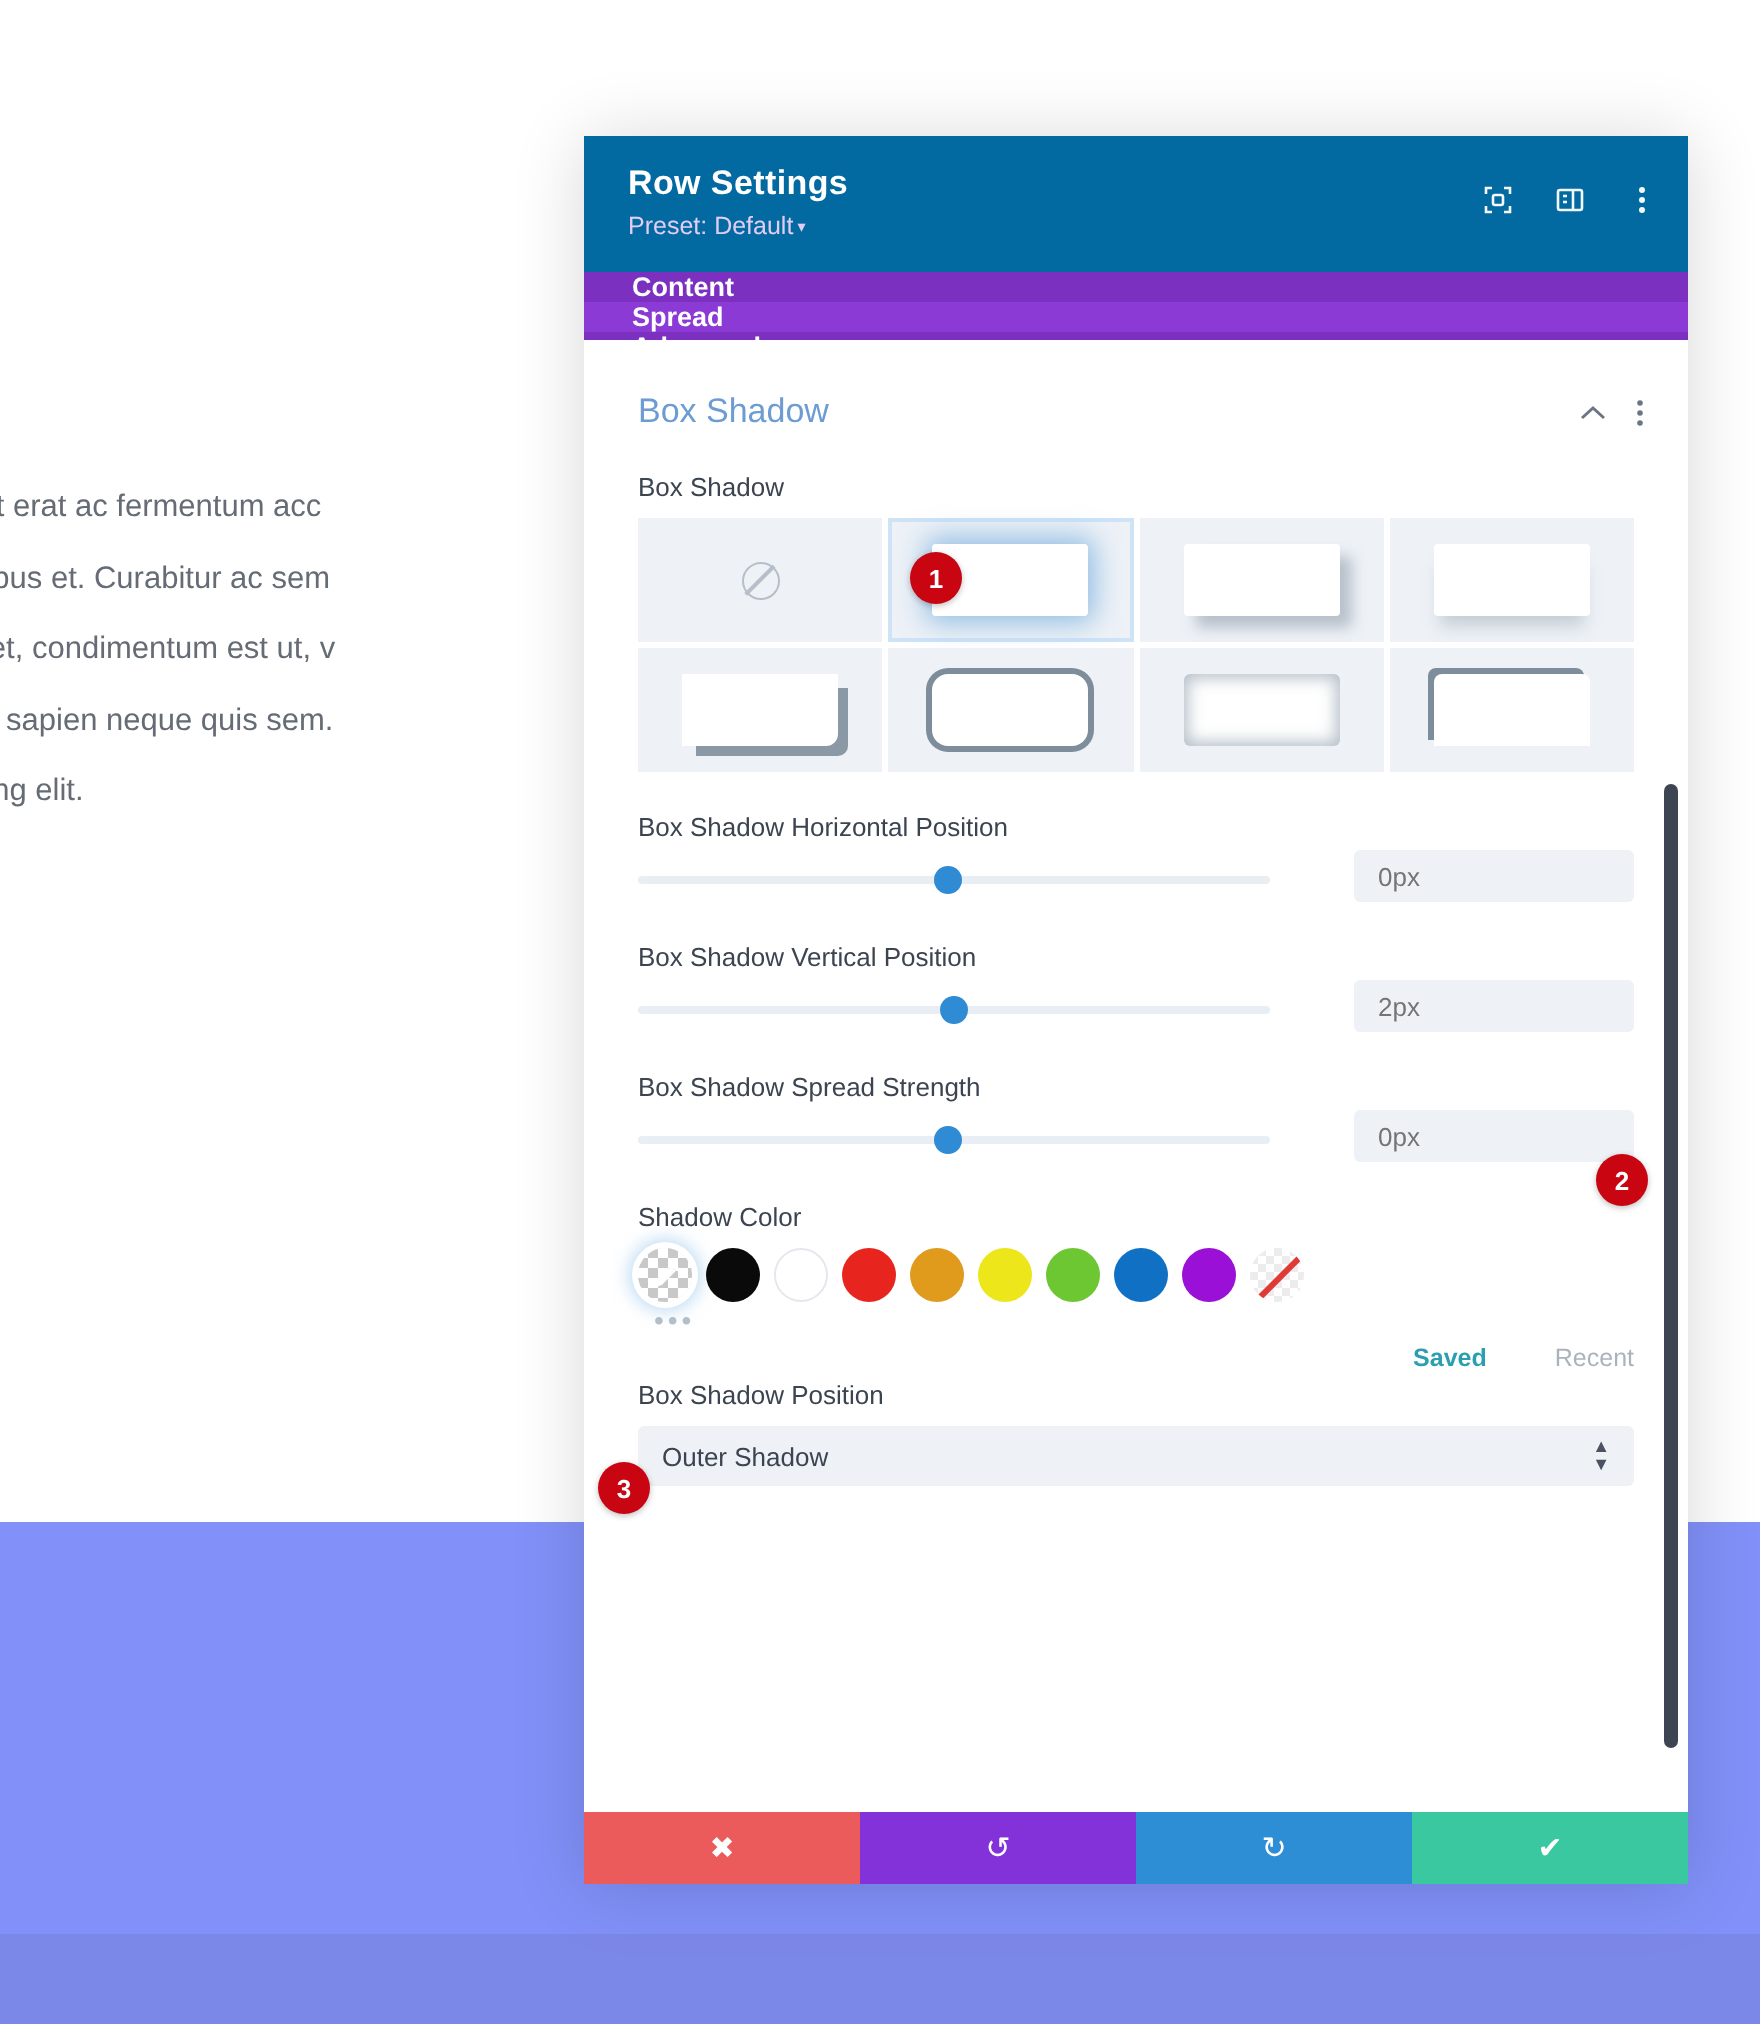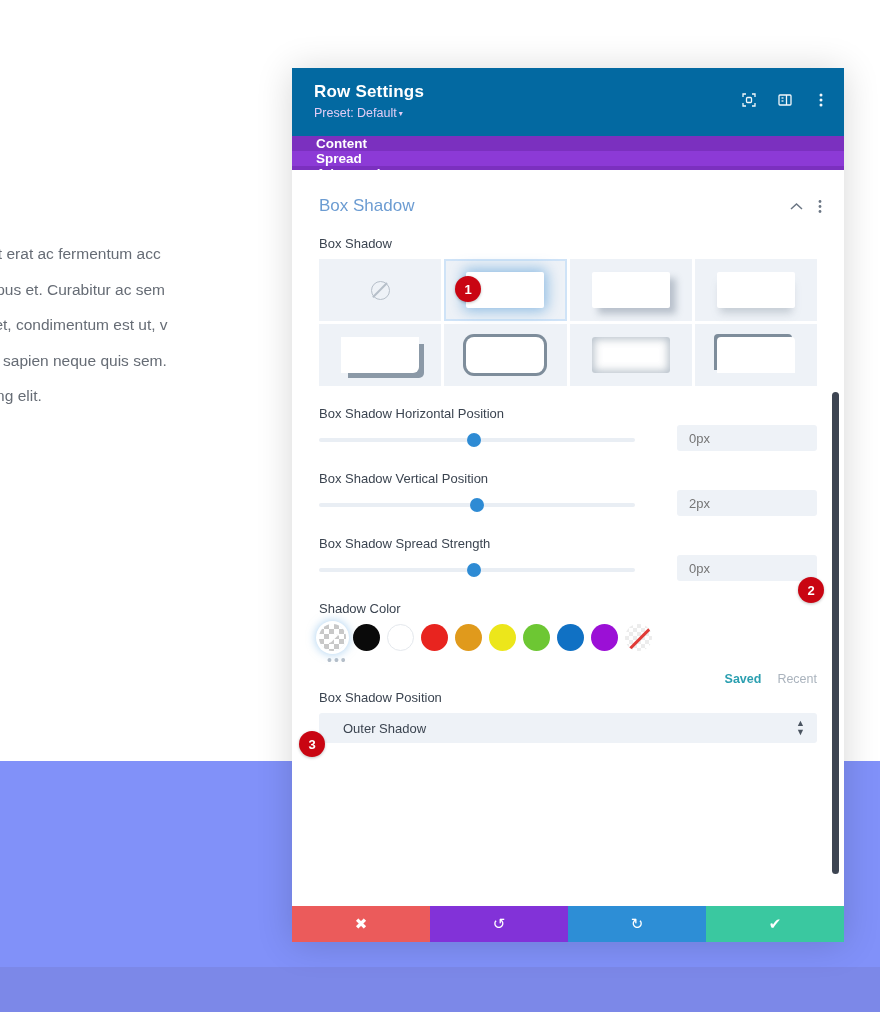--- a/index.html
+++ b/index.html
@@ -306,37 +306,37 @@
     letter-spacing: 2px;
     height: 18px;
     cursor: pointer;
     display: inline-block;
   }
   .saved-recent {
     position: absolute;
     right: 0;
     top: 48px;
     display: flex;
-    gap: 16px;
+    gap: 34px;
     font-size: 12.5px;
   }
   .sr-tab { cursor: pointer; }
   .sr-tab.active { color: #2b9fb0; font-weight: bold; }
   .sr-tab.inactive { color: #aab3bd; }
 
   .select-box {
     width: 100%;
     height: 30px;
     background: #eef2f7;
     border: none;
     border-radius: 3px;
     font-family: "Liberation Sans", sans-serif;
     font-size: 13px;
     color: #3b4450;
-    padding: 0 24px;
+    padding: 0 12px;
     display: flex;
     align-items: center;
     position: relative;
     cursor: pointer;
   }
   .select-arrows {
     position: absolute;
     right: 12px;
     color: #4a5460;
     font-size: 9px;

